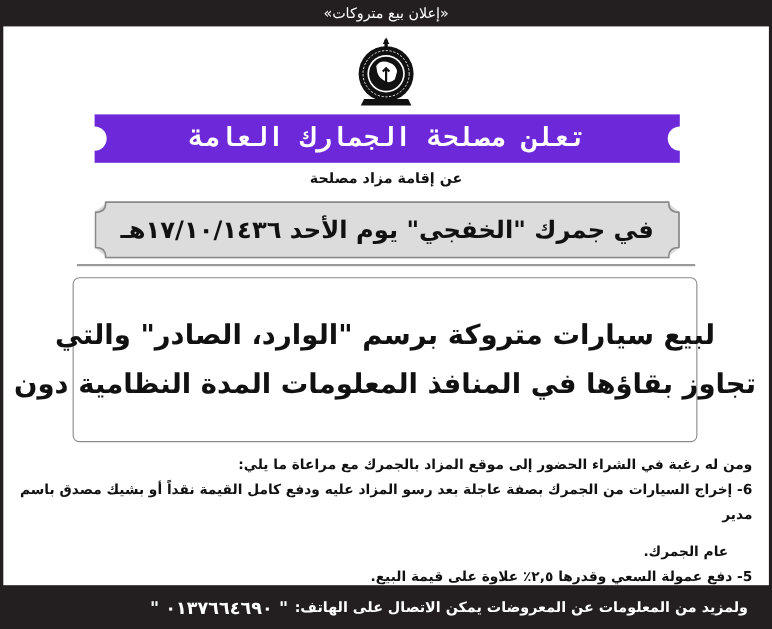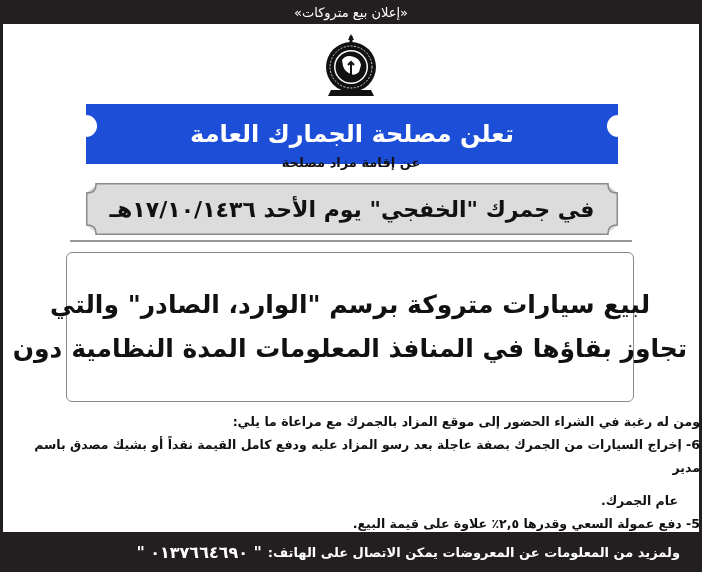--- a/index.html
+++ b/index.html
@@ -18,24 +18,24 @@
     .top-bar {
       position: absolute; left: 0; top: 0; width: 702px; height: 24px;
       background: #231f20; color: #ffffff;
       display: flex; align-items: center; justify-content: center;
       font-size: 13px; font-weight: normal;
     }
     .logo {
       position: absolute; left: 318px; top: 32px; width: 66px; height: 66px;
     }
     .title-bar {
-      position: absolute; left: 86px; top: 104px; width: 532px; height: 60px;
-      background: #1d4ed8; color: #ffffff;
+      position: absolute; left: 86px; top: 104px; width: 532px; height: 44px;
+      background: #6d28d9; color: #ffffff;
       display: flex; align-items: center; justify-content: center;
-      font-size: 24px; font-weight: bold;
+      font-size: 24px; font-weight: bold; font-family: Liberation Mono, monospace;
     }
     .title-bar .notch {
       position: absolute; top: 11px; width: 22px; height: 22px;
       background: #ffffff; border-radius: 50%;
     }
     .title-bar .notch.l { left: -11px; }
     .title-bar .notch.r { right: -11px; }
     .subtitle {
       position: absolute; left: 0; top: 151px; width: 702px; height: 22px;
       display: flex; align-items: center; justify-content: center;
@@ -61,21 +61,21 @@
       position: absolute; left: 66px; top: 252px; width: 568px; height: 150px;
       border: 1.5px solid #8a8a8a; border-radius: 6px;
       display: flex; flex-direction: column; justify-content: center; align-items: center;
       padding: 4px 18px;
     }
     .main-box .line {
       font-size: 25px; font-weight: bold; line-height: 44px;
       text-align: center; white-space: nowrap; color: #111;
     }
     .terms {
-      position: absolute; right: 2px; top: 410px; width: 680px;
+      position: absolute; right: 18px; top: 410px; width: 680px;
       font-size: 12.5px; font-weight: bold; line-height: 23px; color: #111;
     }
     .terms .item { padding-right: 0; }
     .terms .item.indent { padding-right: 22px; margin-top: 10px; }
     .bottom-bar {
       position: absolute; left: 0; top: 532px; width: 702px; height: 40px;
       background: #231f20; color: #ffffff;
       font-weight: bold;
     }
     .bottom-bar .contact {

